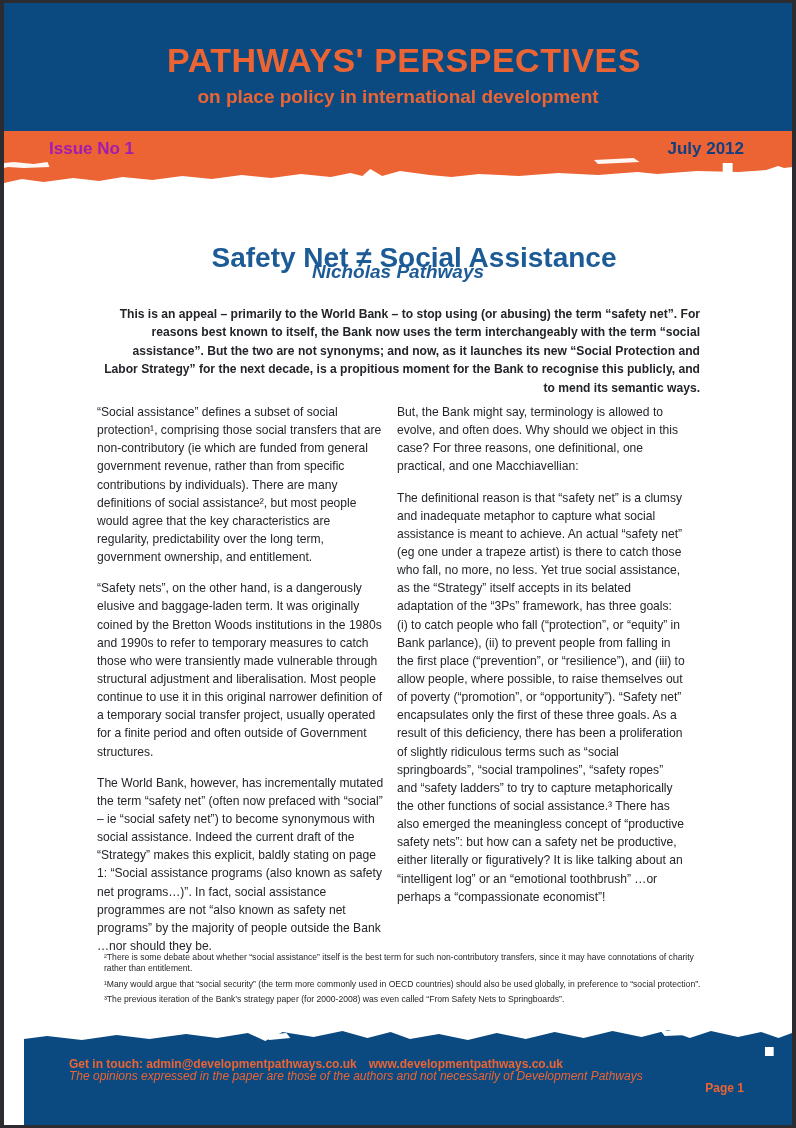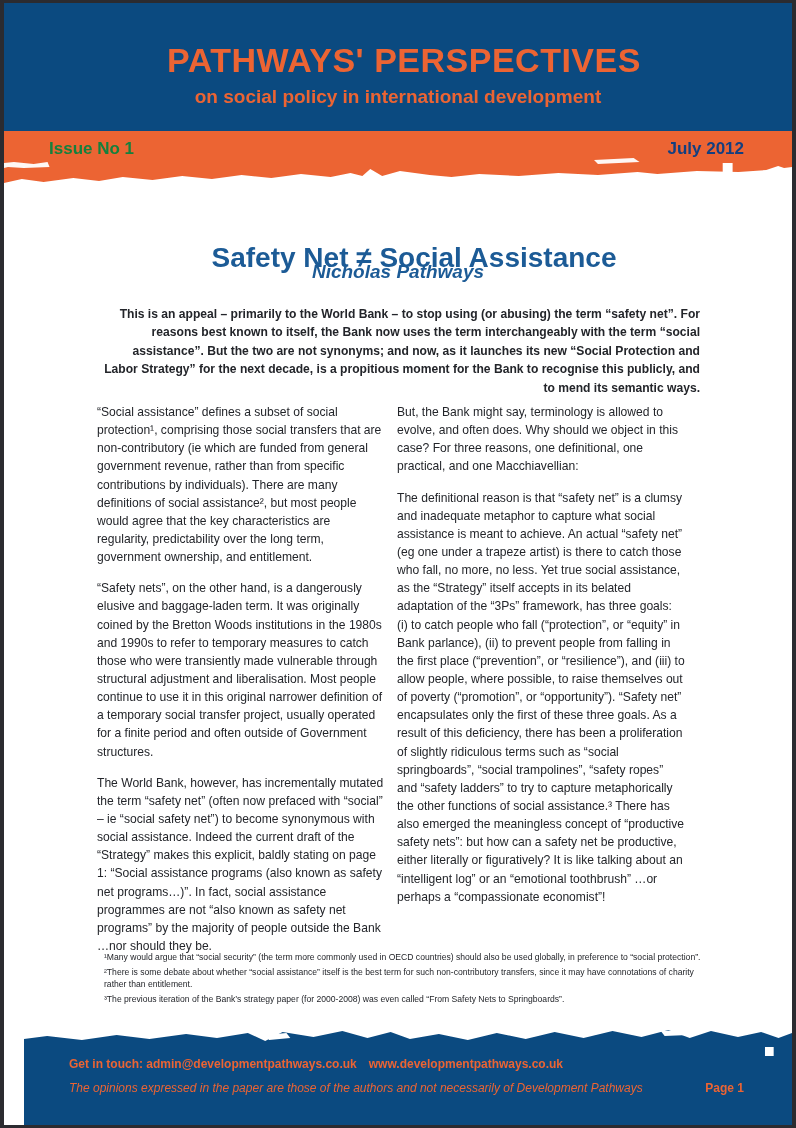--- a/index.html
+++ b/index.html
@@ -66,21 +66,21 @@
     position: absolute;
     left: 0; top: 0;
     width: 100%;
     height: 62px;
     display: block;
   }
   .issue-no {
     position: absolute;
     left: 45px;
     top: 13px;
-    color: #15803d;
+    color: #a21caf;
     font-size: 17px;
     font-weight: bold;
     line-height: 1;
   }
   .issue-date {
     position: absolute;
     right: 48px;
     top: 13px;
     color: #133f80;
     font-size: 17px;
@@ -182,21 +182,21 @@
     font-weight: bold;
     line-height: 1.2;
     white-space: nowrap;
   }
   .footer-contact .site {
     margin-left: 12px;
   }
   .footer-disclaimer {
     position: absolute;
     left: 45px;
-    top: 52px;
+    top: 40px;
     color: #ec6433;
     font-size: 12px;
     font-style: italic;
     line-height: 1.2;
     white-space: nowrap;
   }
   .footer-page {
     position: absolute;
     right: 48px;
     top: 52px;
@@ -206,21 +206,21 @@
     line-height: 1.2;
   }
 </style>
 </head>
 <body>
 
 <div id="page">
 
   <div class="masthead">
     <div class="masthead-title">PATHWAYS' PERSPECTIVES</div>
-    <div class="masthead-sub">on social policy in international development</div>
+    <div class="masthead-sub">on place policy in international development</div>
   </div>
 
   <div class="issue-band-wrap">
     <svg class="issue-band-svg" viewBox="0 0 796 62" preserveAspectRatio="none">
       <path fill="#ec6433" d="M0,0 L796,0 L796,40 L788,41 L782,39 L770,43 L742,45 L700,44 L660,47 L640,45 L600,48 L560,46 L520,49 L480,47 L452,50 L430,48 L400,44 L382,49 L370,42 L362,49 L350,46 L330,50 L300,47 L270,51 L240,48 L210,52 L180,49 L150,53 L120,50 L96,54 L70,51 L40,55 L18,52 L0,56 Z"></path>
       <rect x="0" y="0" width="796" height="4" fill="#0b4a80"></rect>
       <path fill="#ffffff" d="M0,36 L10,35 L30,37 L44,35 L46,40 L20,41 L4,40 L0,41 Z" opacity="0.95"></path>
       <path fill="#ffffff" d="M596,33 L636,31 L642,35 L600,37 Z" opacity="0.95"></path>
       <rect x="726" y="36" width="10" height="9" fill="#ffffff"></rect>
       <path fill="#ffffff" d="M760,16 L772,16 L772,22 L760,22 Z" opacity="0"></path>
@@ -240,22 +240,22 @@
       <p>“Safety nets”, on the other hand, is a dangerously elusive and baggage-laden term. It was originally coined by the Bretton Woods institutions in the 1980s and 1990s to refer to temporary measures to catch those who were transiently made vulnerable through structural adjustment and liberalisation. Most people continue to use it in this original narrower definition of a temporary social transfer project, usually operated for a finite period and often outside of Government structures.</p>
       <p>The World Bank, however, has incrementally mutated the term “safety net” (often now prefaced with “social” – ie “social safety net”) to become synonymous with social assistance. Indeed the current draft of the “Strategy” makes this explicit, baldly stating on page 1: “Social assistance programs (also known as safety net programs…)”. In fact, social assistance programmes are not “also known as safety net programs” by the majority of people outside the Bank …nor should they be.</p>
     </div>
     <div class="col">
       <p>But, the Bank might say, terminology is allowed to evolve, and often does. Why should we object in this case? For three reasons, one definitional, one practical, and one Macchiavellian:</p>
       <p>The definitional reason is that “safety net” is a clumsy and inadequate metaphor to capture what social assistance is meant to achieve. An actual “safety net” (eg one under a trapeze artist) is there to catch those who fall, no more, no less. Yet true social assistance, as the “Strategy” itself accepts in its belated adaptation of the “3Ps” framework, has three goals: (i) to catch people who fall (“protection”, or “equity” in Bank parlance), (ii) to prevent people from falling in the first place (“prevention”, or “resilience”), and (iii) to allow people, where possible, to raise themselves out of poverty (“promotion”, or “opportunity”). “Safety net” encapsulates only the first of these three goals. As a result of this deficiency, there has been a proliferation of slightly ridiculous terms such as “social springboards”, “social trampolines”, “safety ropes” and “safety ladders” to try to capture metaphorically the other functions of social assistance.³  There has also emerged the meaningless concept of “productive safety nets”: but how can a safety net be productive, either literally or figuratively? It is like talking about an “intelligent log” or an “emotional toothbrush” …or perhaps a “compassionate economist”!</p>
     </div>
   </div>
 
   <div class="footnotes">
+    <p>²There is some debate about whether “social assistance” itself is the best term for such non-contributory transfers, since it may have connotations of charity rather than entitlement.</p>
     <p>¹Many would argue that “social security” (the term more commonly used in OECD countries) should also be used globally, in preference to “social protection”.</p>
-    <p>²There is some debate about whether “social assistance” itself is the best term for such non-contributory transfers, since it may have connotations of charity rather than entitlement.</p>
     <p>³The previous iteration of the Bank’s strategy paper (for 2000-2008) was even called “From Safety Nets to Springboards”.</p>
   </div>
 
   <div class="footer-wrap">
     <svg class="footer-svg" viewBox="0 0 796 96" preserveAspectRatio="none">
       <path fill="#0b4a80" d="M0,10 L24,7 L60,11 L96,6 L130,10 L168,5 L200,9 L232,4 L250,12 L268,3 L300,8 L330,2 L356,9 L380,3 L400,10 L430,5 L460,11 L490,4 L520,10 L550,3 L580,9 L610,2 L640,8 L668,1 L690,9 L712,2 L740,8 L764,3 L782,9 L796,4 L796,96 L0,96 Z"></path>
       <rect x="768" y="18" width="9" height="9" fill="#ffffff"></rect>
       <path fill="#ffffff" d="M250,6 L272,4 L276,9 L254,11 Z"></path>
       <path fill="#ffffff" d="M660,2 L684,1 L688,6 L664,7 Z"></path>
     </svg>

